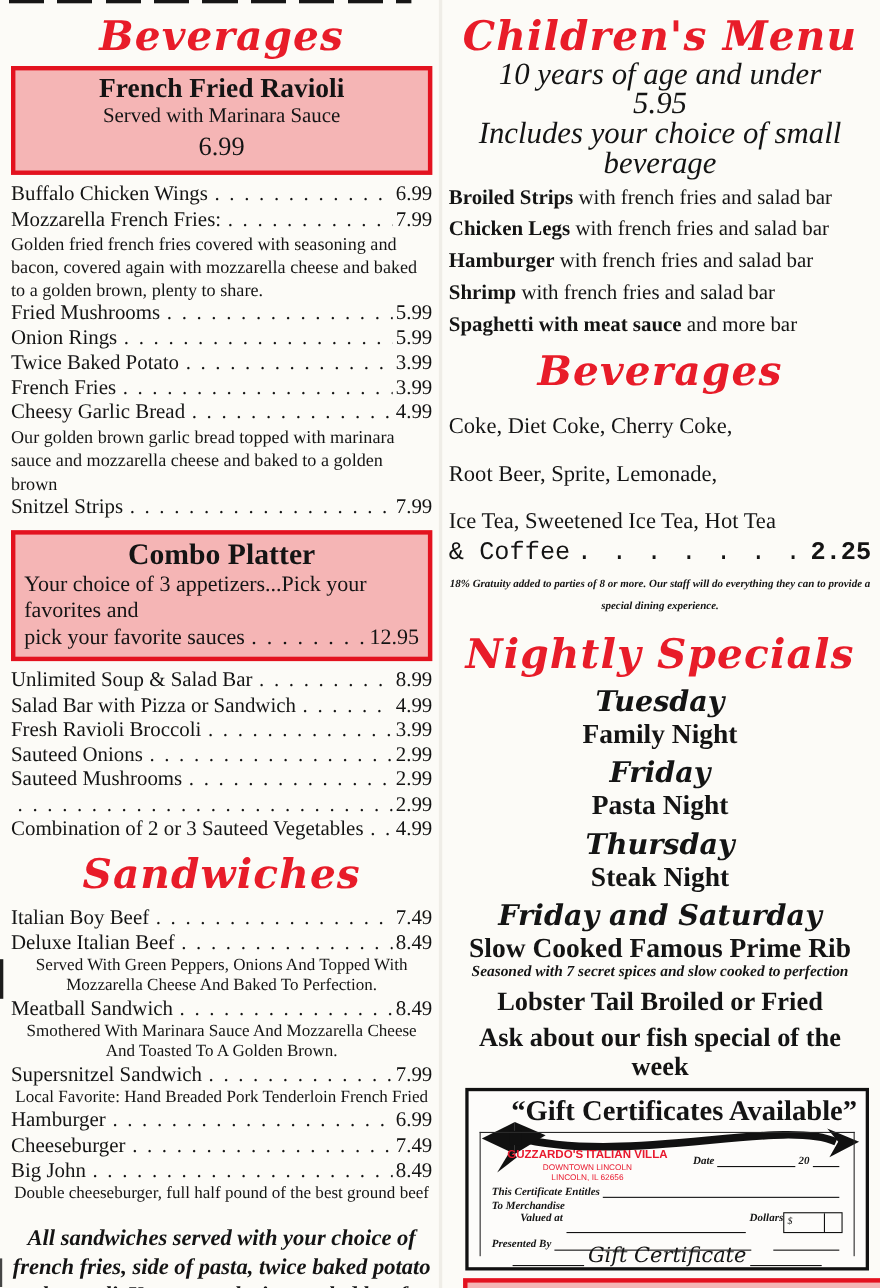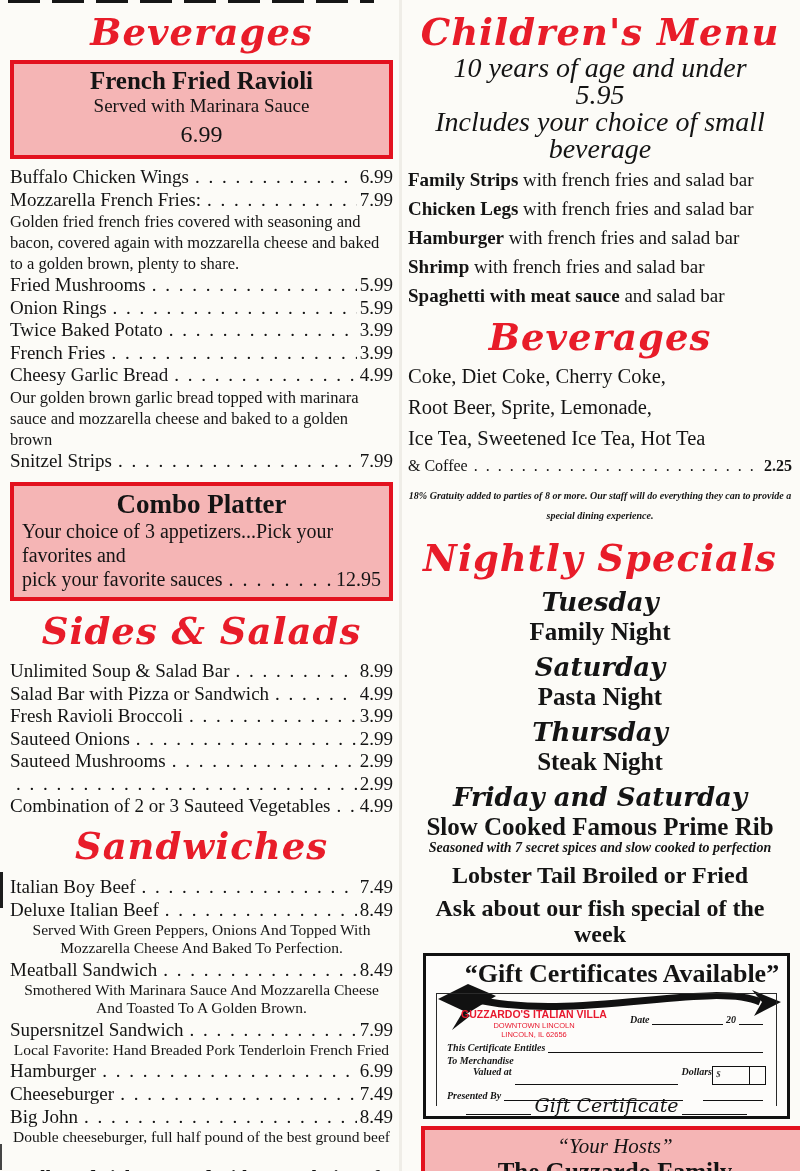--- a/index.html
+++ b/index.html
@@ -42,22 +42,22 @@
   .sand .row{line-height:23px;}
 
   .footnote{margin-top:18px;font-size:20.5px;line-height:26px;font-weight:bold;
             font-style:italic;text-align:center;}
 
   
   .csub{text-align:center;font-size:28px;line-height:27px;font-style:italic;}
   .kids{margin-top:8px;}
   .kid{font-size:19px;line-height:19px;margin-bottom:10px;}
   .kb{font-weight:bold;}
-  .bev{margin-top:4px;font-size:20.5px;line-height:27px;}
-  .bev-last{font-size:16px;line-height:28px;}
+  .bev{margin-top:16px;font-size:20.5px;line-height:27px;}
+  .bev-last{font-size:23px;line-height:28px;font-family:Liberation Mono, monospace;}
   .bev-last .pr{font-weight:bold;}
   .note{margin-top:6px;font-size:10px;line-height:20px;font-weight:bold;font-style:italic;text-align:center;}
 
   .spec{text-align:center;}
   .spec-day{font-family:"DejaVu Serif",serif;font-style:italic;font-weight:600;
             font-size:26px;line-height:26px;margin-top:9px;}
   .spec-name{font-weight:bold;font-size:25px;line-height:27px;margin-top:3px;}
   .spec-note{font-weight:bold;font-style:italic;font-size:14px;line-height:15px;}
   .spec-extra{font-weight:bold;font-size:24px;line-height:26px;margin-top:7px;}
 
@@ -148,21 +148,20 @@
     <div class="pinkbox combo">
       <div class="combo-title">Combo Platter</div>
       <div class="combo-line">Your choice of 3 appetizers...Pick your favorites and</div>
       <div class="row">
           <span class="nm">pick your favorite sauces</span>
           <span class="dots"></span>
           <span class="pr">12.95</span>
         </div>
     </div>
 
-    <h1 class="mt8">Sides &amp; Salads</h1>
     <div class="list">
       <div class="row">
           <span class="nm">Unlimited Soup &amp; Salad Bar</span>
           <span class="dots"></span>
           <span class="pr">8.99</span>
         </div>
       <div class="row">
           <span class="nm">Salad Bar with Pizza or Sandwich</span>
           <span class="dots"></span>
           <span class="pr">4.99</span>
@@ -239,43 +238,43 @@
     <p class="footnote">All sandwiches served with your choice of french fries, side of pasta, twice baked potato or broccoli. You may substitute salad bar for an additional $2.99.</p>
   </div>
 
   <div class="col col-right">
     <h1 class="mt10">Children's Menu</h1>
     <div class="csub">10 years of age and under</div>
     <div class="csub">5.95</div>
     <div class="csub">Includes your choice of small beverage</div>
 
     <div class="kids">
-      <div class="kid"><span class="kb">Family Strips</span><span> with french fries and salad bar</span></div>
+      <div class="kid"><span class="kb">Broiled Strips</span><span> with french fries and salad bar</span></div>
       <div class="kid"><span class="kb">Chicken Legs</span><span> with french fries and salad bar</span></div>
       <div class="kid"><span class="kb">Hamburger</span><span> with french fries and salad bar</span></div>
       <div class="kid"><span class="kb">Shrimp</span><span> with french fries and salad bar</span></div>
-      <div class="kid"><span class="kb">Spaghetti with meat sauce</span><span> and salad bar</span></div>
+      <div class="kid"><span class="kb">Spaghetti with meat sauce</span><span> and more bar</span></div>
     </div>
 
     <h1>Beverages</h1>
     <div class="bev">Coke, Diet Coke, Cherry Coke,</div>
     <div class="bev">Root Beer, Sprite, Lemonade,</div>
     <div class="bev">Ice Tea, Sweetened Ice Tea, Hot Tea</div>
     <div class="row bev-last">
         <span class="nm">&amp; Coffee</span>
         <span class="dots"></span>
         <span class="pr">2.25</span>
       </div>
     <p class="note">18% Gratuity added to parties of 8 or more. Our staff will do everything they can to provide a special dining experience.</p>
 
     <h1 class="mt6">Nightly Specials</h1>
     <div class="spec">
       <div class="spec-day">Tuesday</div>
       <div class="spec-name">Family Night</div>
-      <div class="spec-day">Saturday</div>
+      <div class="spec-day">Friday</div>
       <div class="spec-name">Pasta Night</div>
       <div class="spec-day">Thursday</div>
       <div class="spec-name">Steak Night</div>
       <div class="spec-day">Friday and Saturday</div>
       <div class="spec-name">Slow Cooked Famous Prime Rib</div>
       <div class="spec-note">Seasoned with 7 secret spices and slow cooked to perfection</div>
       <div class="spec-extra">Lobster Tail Broiled or Fried</div>
       <div class="spec-extra">Ask about our fish special of the week</div>
     </div>
 

